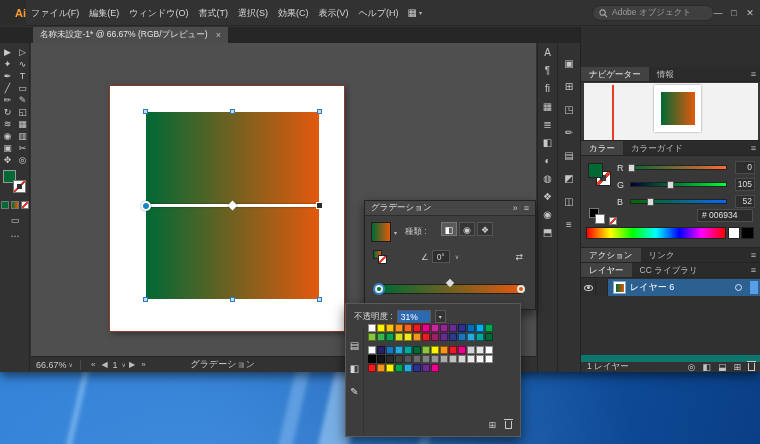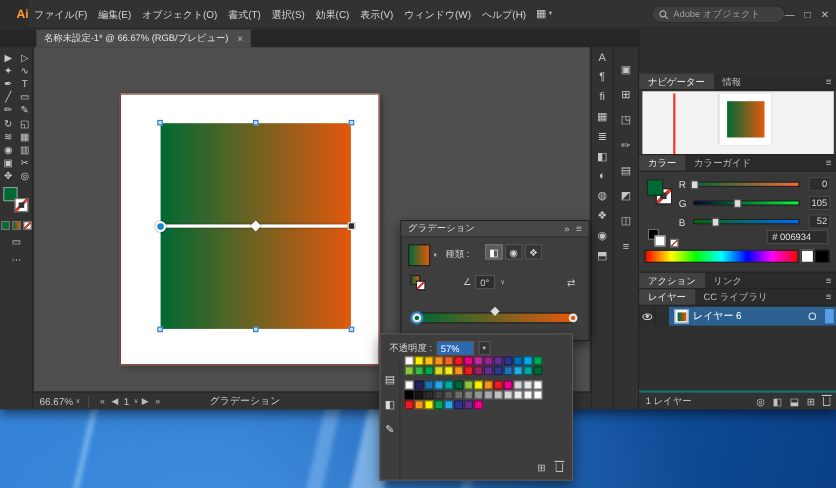--- a/index.html
+++ b/index.html
@@ -122,21 +122,21 @@
   .eye-cell{width:15px;height:17px;border-right:1px solid #262626;display:flex;align-items:center;justify-content:center;}
   .eye{width:9px;height:6px;border:1px solid #cfcfcf;border-radius:50%;position:relative;}
   .eye::after{content:"";position:absolute;left:2px;top:0.5px;width:3px;height:3px;border-radius:50%;background:#cfcfcf;}
   .lock-cell{width:12px;height:17px;border-right:1px solid #262626;}
   #layer-main{flex:1;height:17px;background:#2c6091;display:flex;align-items:center;gap:4px;padding-left:5px;}
   #layer-thumb{width:13px;height:13px;background:#fff;border:1px solid #88a8c8;position:relative;flex:none;}
   #layer-thumb-rect{position:absolute;left:2px;top:2px;width:8px;height:8px;}
   #layer-name{font-size:9px;color:#fff;white-space:nowrap;}
   .target{margin-left:auto;width:7px;height:7px;border:1px solid #d5e5f5;border-radius:50%;flex:none;}
   .sel-chip{width:8px;height:13px;background:#57a0e8;margin:0 3px 0 4px;flex:none;}
-  #layers-bottom{position:absolute;left:0;bottom:0;width:180px;height:17px;background:#323232;border-top:2px solid #0f766e;display:flex;align-items:center;font-size:8.5px;color:#c9c9c9;}
+  #layers-bottom{position:absolute;left:0;bottom:0;width:180px;height:17px;background:#323232;border-top:7px solid #0f766e;display:flex;align-items:center;font-size:8.5px;color:#c9c9c9;}
   #layers-count{margin-left:6px;}
   #layers-icons{margin-left:auto;margin-right:6px;display:flex;align-items:center;gap:7px;}
   .lb-icon{font-size:9px;color:#c3c3c3;line-height:10px;cursor:default;}
   .trash-icon{width:7px;height:8px;border:1px solid #c9c9c9;border-top:none;position:relative;border-radius:0 0 1px 1px;}
   .trash-icon::before{content:"";position:absolute;left:-2px;top:-2px;width:9px;height:1px;background:#c9c9c9;}
 
   
   #grad-panel{position:absolute;left:364px;top:200px;width:172px;height:110px;background:#3e3e3e;border:1px solid #222;box-shadow:0 4px 10px rgba(0,0,0,.5);z-index:10;}
   #gp-header{height:15px;background:#464646;display:flex;align-items:center;font-size:8.5px;color:#ddd;padding:0 6px;gap:6px;border-bottom:1px solid #2c2c2c;}
   #gp-header .gp-title{flex:1;}
@@ -184,26 +184,25 @@
     <div class="beam b4"></div>
   </div>
 
   <div id="app">
 
     <div id="menubar">
       <div id="app-logo">Ai</div>
       <div id="menus">
           <span class="menu-item">ファイル(F)</span>
           <span class="menu-item">編集(E)</span>
-          <span class="menu-item">オブジェクト(O)</span>
+          <span class="menu-item">ウィンドウ(O)</span>
           <span class="menu-item">書式(T)</span>
           <span class="menu-item">選択(S)</span>
           <span class="menu-item">効果(C)</span>
           <span class="menu-item">表示(V)</span>
-          <span class="menu-item">ウィンドウ(W)</span>
           <span class="menu-item">ヘルプ(H)</span>
         </div>
       <div class="arrange-wrap">
         <span class="glyph">▦</span>
         <span class="caret">▾</span>
       </div>
       <div id="searchbox">
         <svg width="9" height="9" viewBox="0 0 10 10">
             <circle cx="4" cy="4" r="3" fill="none" stroke="#aaa" stroke-width="1.2"></circle>
             <line x1="6.2" y1="6.2" x2="9" y2="9" stroke="#aaa" stroke-width="1.2"></line>
@@ -450,21 +449,21 @@
           <span id="gs-left" style="background: rgb(0, 105, 52);"></span>
           <span id="gs-mid"></span>
           <span id="gs-right" style="background: rgb(226, 89, 13);"></span>
         </div>
       </div>
     </div>
 
     <div id="opacity-popup">
       <div id="op-row">
         <span>不透明度 :</span>
-        <span id="op-value">57%</span>
+        <span id="op-value">31%</span>
         <span id="op-caret">▾</span>
       </div>
       <div id="op-strip">
           <span class="op-side-icon">▤</span>
           <span class="op-side-icon">◧</span>
           <span class="op-side-icon">✎</span>
         </div>
       <div id="swatch-grid">
           <div class="swatch-row">
             <span class="swatch" style="background: rgb(255, 255, 255);"></span>

